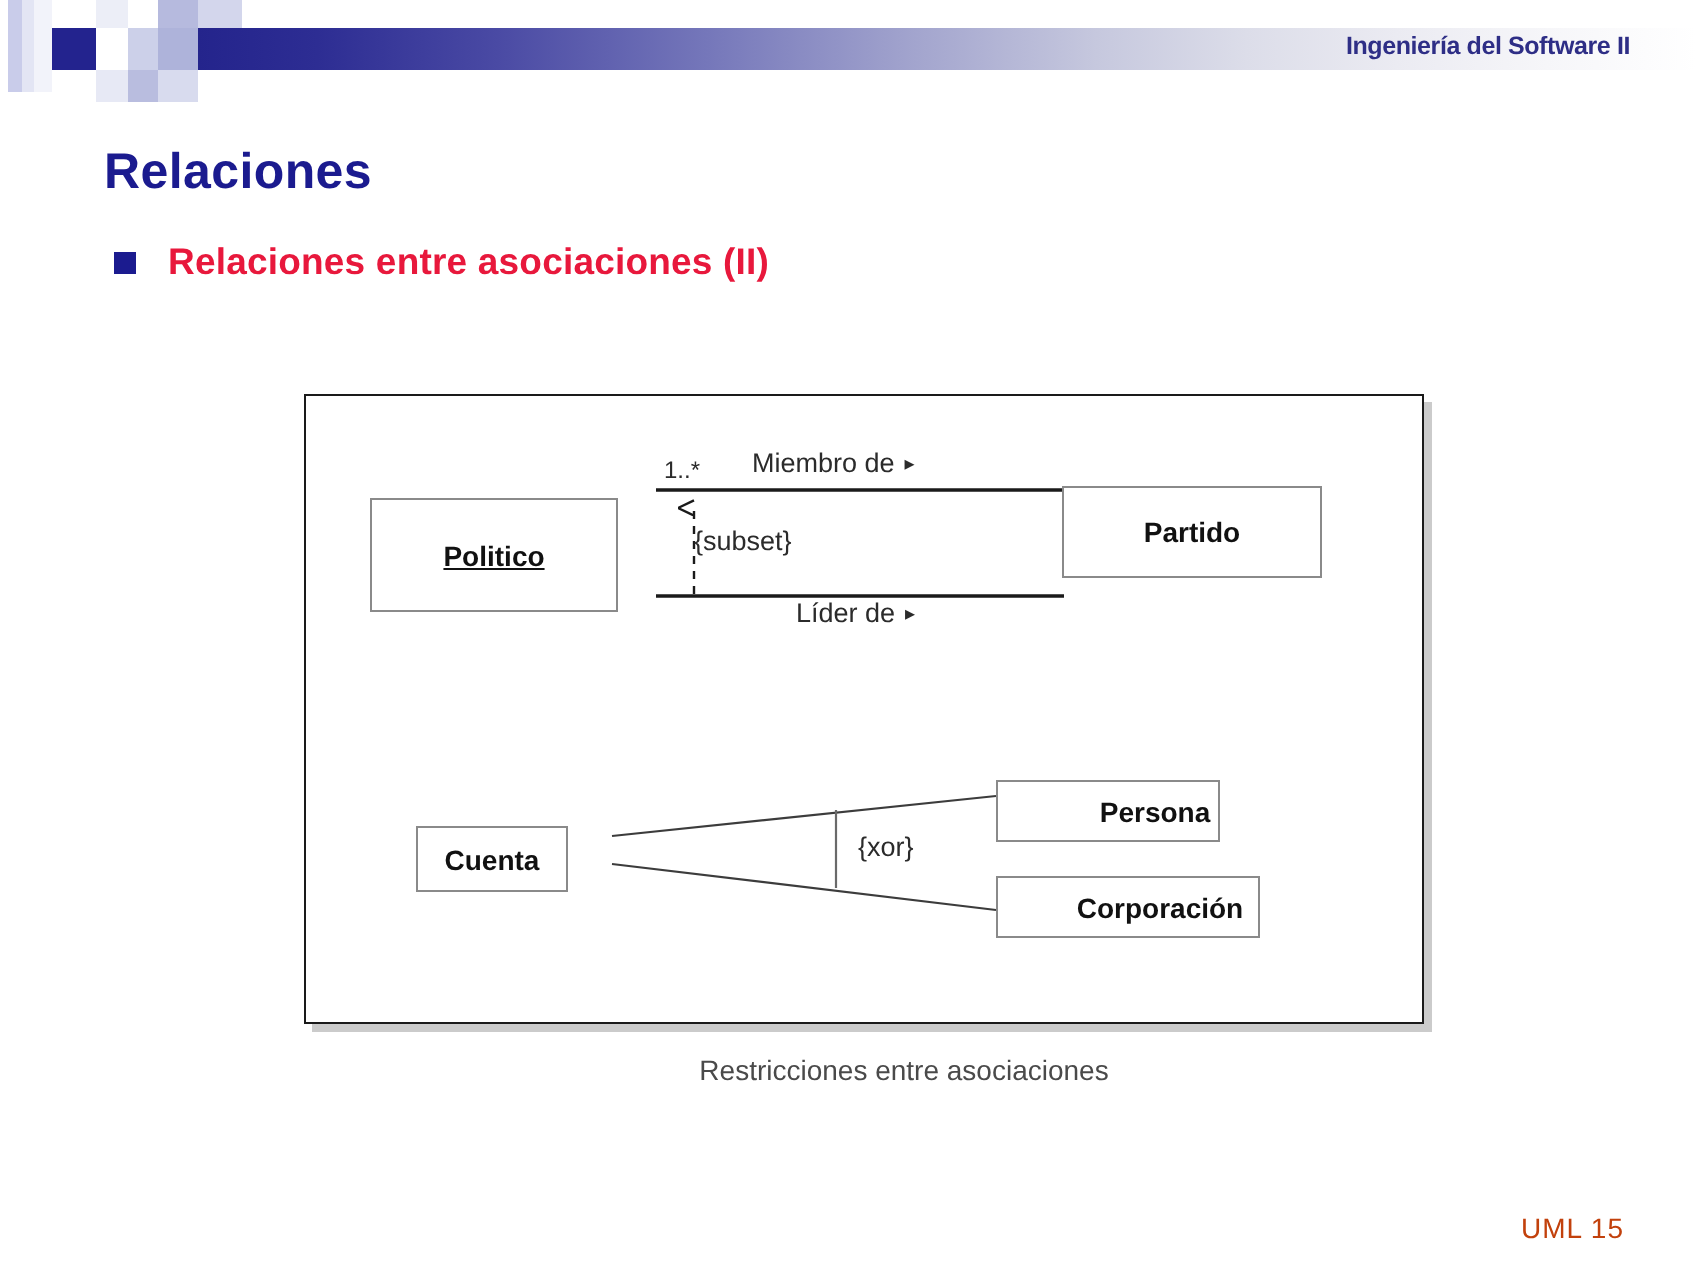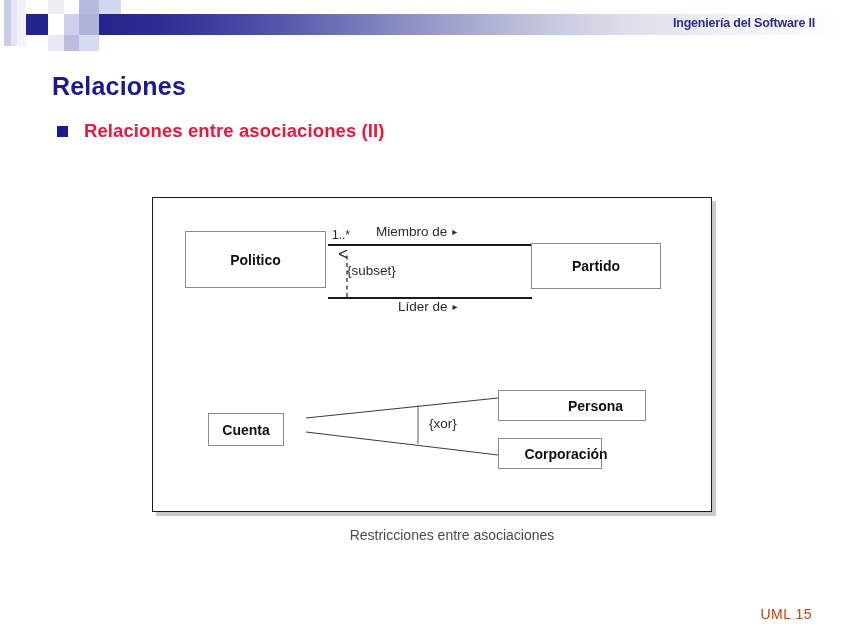--- a/index.html
+++ b/index.html
@@ -191,21 +191,21 @@
 
     <line x1="194" y1="99" x2="194" y2="56" stroke="#1a1a1a" stroke-width="1.2" stroke-dasharray="4,3.5" marker-end="url(#subsetArrow)"></line>
 
     <line x1="153" y1="220" x2="345" y2="200" stroke="#3c3c3c" stroke-width="1.1"></line>
 
     <line x1="153" y1="234" x2="345" y2="257" stroke="#3c3c3c" stroke-width="1.1"></line>
 
     <line x1="265" y1="207" x2="265" y2="246" stroke="#6a6a6a" stroke-width="1.1"></line>
   </svg>
 
-  <div class="cls-box" style="left:32px; top:33px; width:141px; height:57px;">
+  <div class="cls-box" style="left:32px; top:51px; width:124px; height:57px;text-decoration:underline;">
     <span>Politico</span>
   </div>
 
   <div class="cls-box" style="left:378px; top:45px; width:130px; height:46px;">
     <span>Partido</span>
   </div>
 
   <div class="dlabel dlabel-small" style="left:179px; top:30px;">1..*</div>
 
   <div class="dlabel" style="left:223px; top:26px;">
@@ -215,25 +215,25 @@
   <div class="dlabel" style="left:194px; top:65px;">{subset}</div>
 
   <div class="dlabel" style="left:245px; top:101px;">
     <span>Líder de</span><span style="font-size:10px; position:relative; top:-1px; margin-left:5px;">▸</span>
   </div>
 
   <div class="cls-box" style="left:55px; top:215px; width:76px; height:33px;">
     <span>Cuenta</span>
   </div>
 
-  <div class="cls-box" style="left:345px; top:192px; width:148px; height:31px;padding-left:47px;">
+  <div class="cls-box" style="left:345px; top:192px; width:112px; height:31px;padding-left:47px;">
     <span>Persona</span>
   </div>
 
-  <div class="cls-box" style="left:345px; top:240px; width:104px; height:31px;padding-left:32px;">
+  <div class="cls-box" style="left:345px; top:240px; width:132px; height:31px;padding-left:32px;">
     <span>Corporación</span>
   </div>
 
   <div class="dlabel" style="left:276px; top:218px;">{xor}</div>
 </div>
 
 <div class="caption">Restricciones entre asociaciones</div>
 
 <div class="footer">UML   15</div>
 

